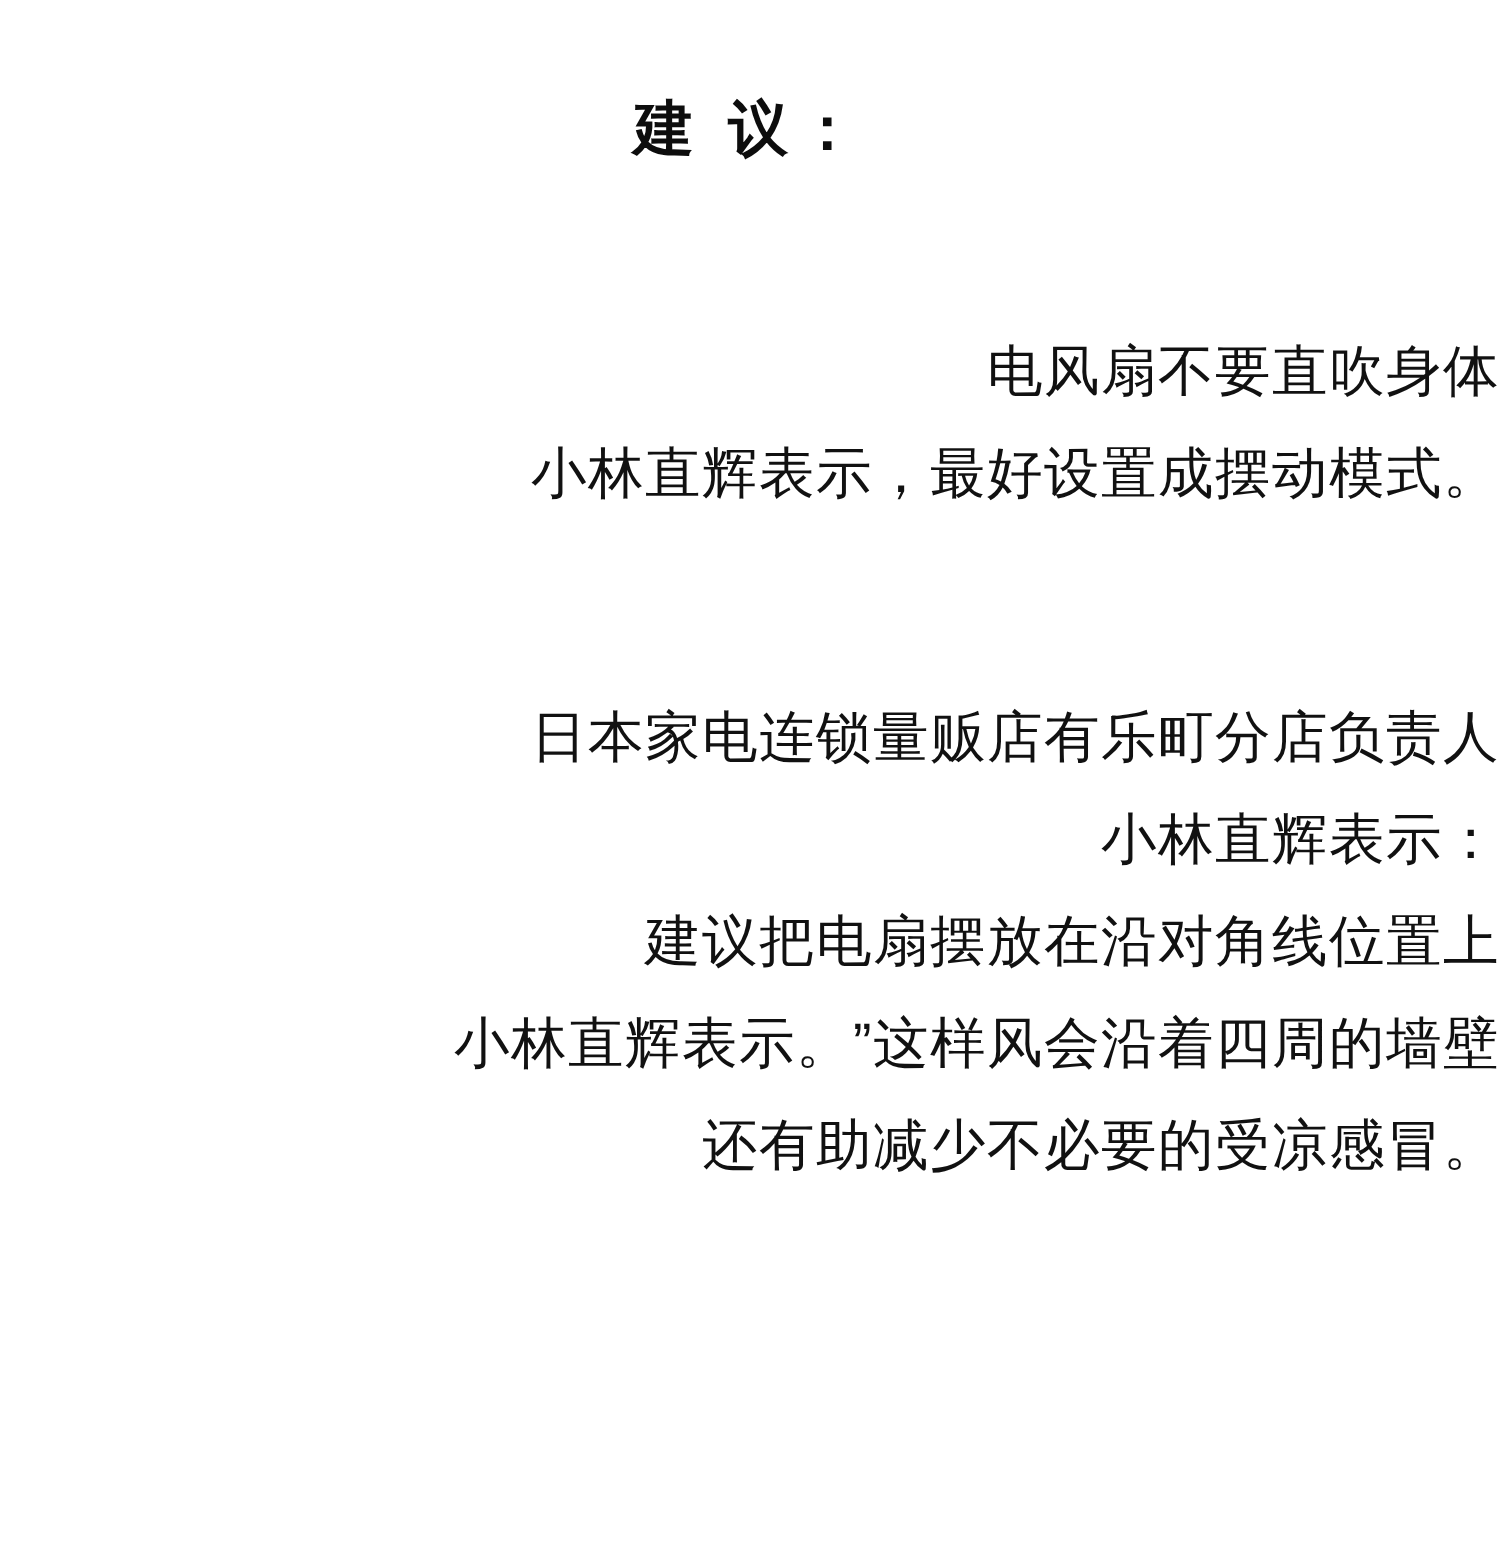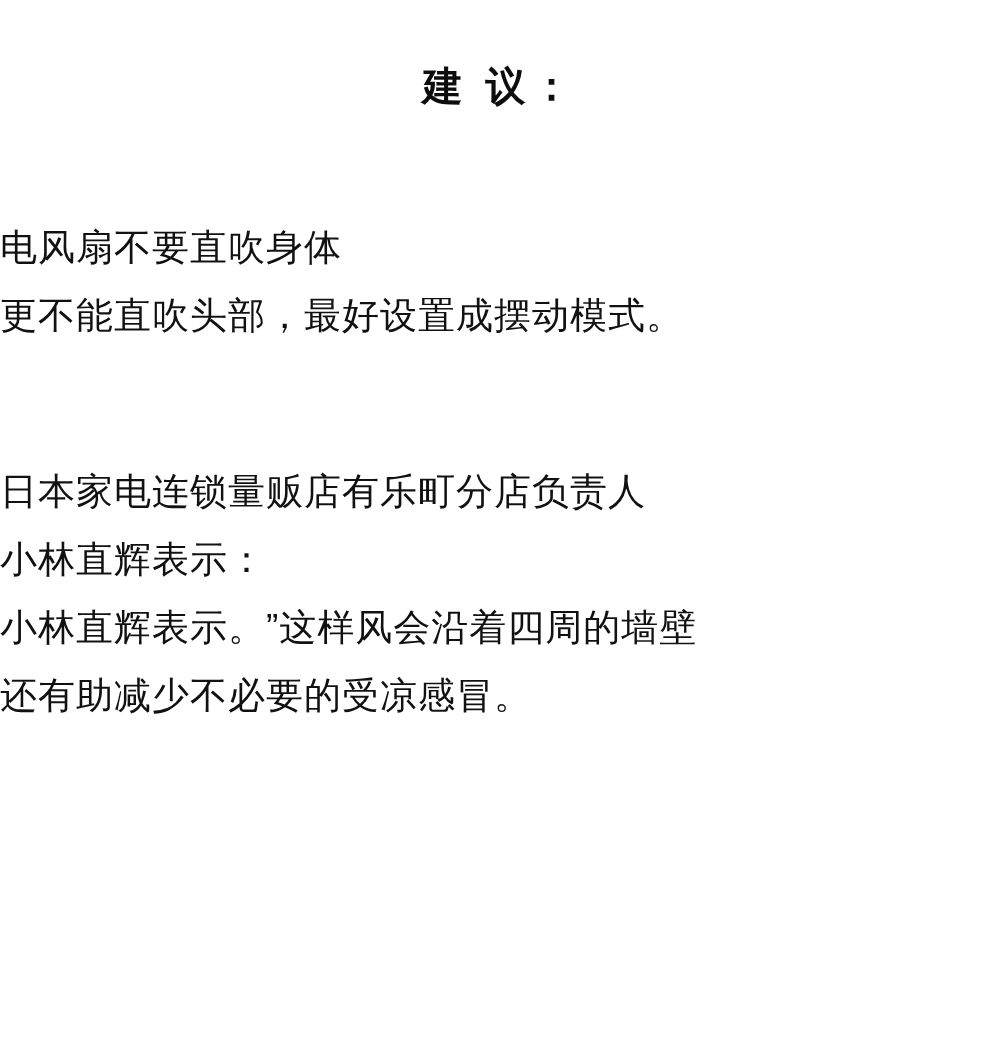--- a/index.html
+++ b/index.html
@@ -27,21 +27,21 @@
     margin-top: 62px;
     font-size: 40px;
     font-weight: bold;
     letter-spacing: 6px;
     text-align: center;
     color: #0d0d0d;
     line-height: 1.2;
   }
   .block {
     width: 100%;
-    text-align: left;
+    text-align: right;
   }
   .block-1 {
     margin-top: 104px;
   }
   .block-2 {
     margin-top: 108px;
   }
   .line {
     font-size: 37px;
     line-height: 68px;
@@ -52,23 +52,24 @@
 </style>
 </head>
 <body>
 
 <div class="page">
 
   <div class="heading">建 议：</div>
 
   <div class="block block-1">
     <div class="line">电风扇不要直吹身体</div>
-    <div class="line">更不能直吹头部，最好设置成摆动模式。</div>
+    <div class="line">小林直辉表示，最好设置成摆动模式。</div>
   </div>
 
   <div class="block block-2">
     <div class="line">日本家电连锁量贩店有乐町分店负责人</div>
     <div class="line">小林直辉表示：</div>
+    <div class="line">建议把电扇摆放在沿对角线位置上</div>
     <div class="line">小林直辉表示。”这样风会沿着四周的墙壁</div>
     <div class="line">还有助减少不必要的受凉感冒。</div>
   </div>
 
 </div>
 
 </body></html>

